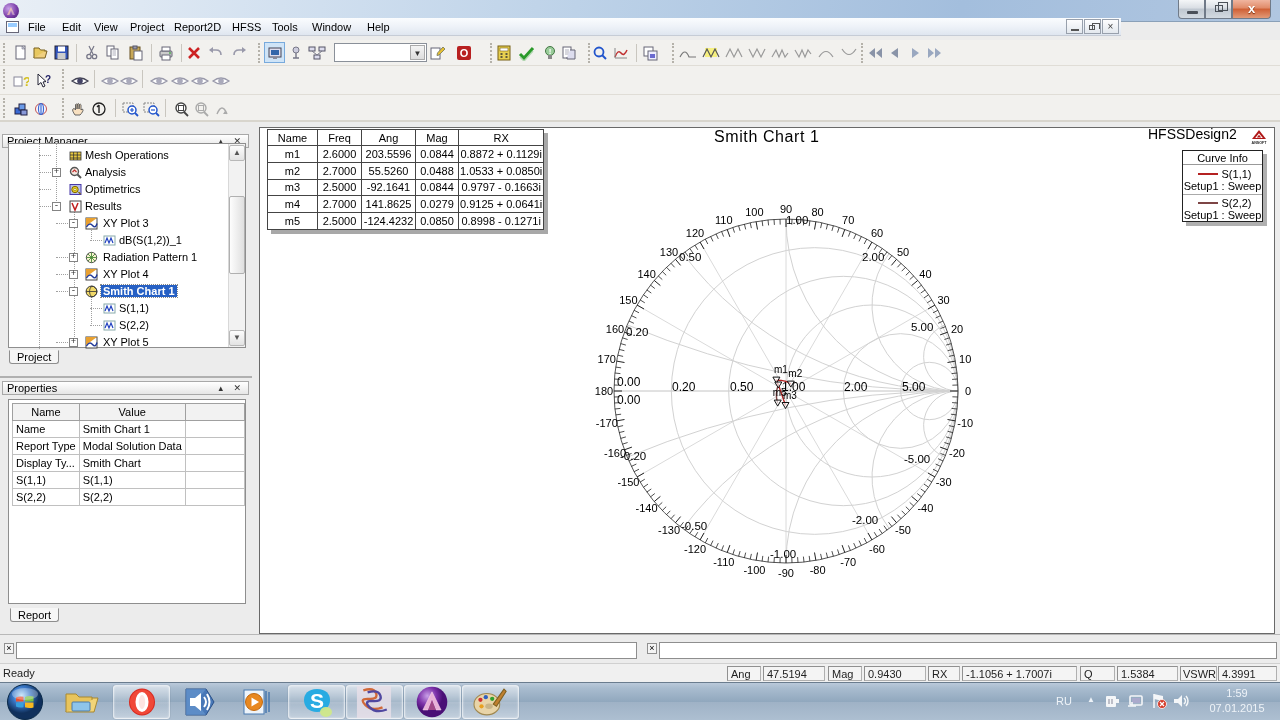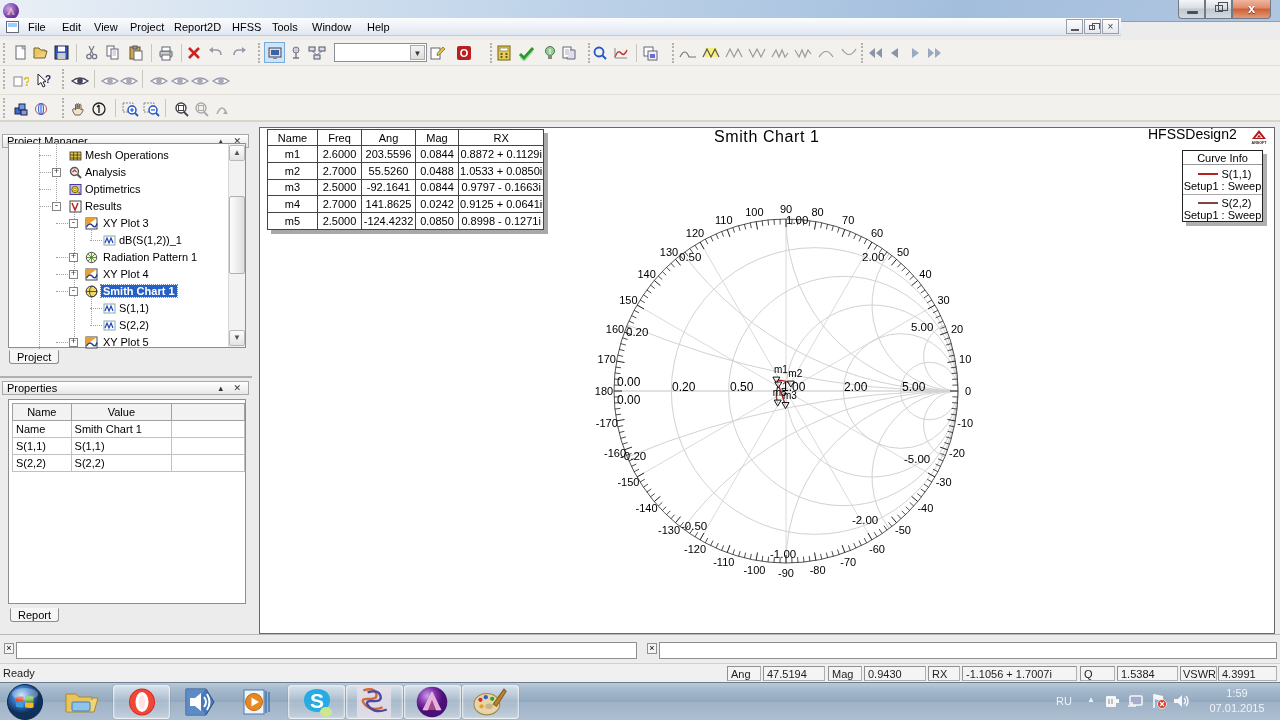--- a/index.html
+++ b/index.html
@@ -544,20 +544,30 @@
     <table class="ptab" style="margin:3px 0 0 3px;">
       <tbody>
           <tr class="hd">
             <td style="width:59px;">Name</td>
             <td style="width:101px;">Value</td>
             <td style="width:74px;"></td>
           </tr>
       <tr>
             <td>Name</td>
             <td>Smith Chart 1</td>
+            <td></td>
+          </tr>
+      <tr>
+            <td>Report Type</td>
+            <td>Modal Solution Data</td>
+            <td></td>
+          </tr>
+      <tr>
+            <td>Display Ty...</td>
+            <td>Smith Chart</td>
             <td></td>
           </tr>
       <tr>
             <td>S(1,1)</td>
             <td>S(1,1)</td>
             <td></td>
           </tr>
       <tr>
             <td>S(2,2)</td>
             <td>S(2,2)</td>
@@ -607,21 +617,21 @@
           <td>m3</td>
           <td>2.5000</td>
           <td>-92.1641</td>
           <td>0.0844</td>
           <td>0.9797 - 0.1663i</td>
         </tr>
     <tr>
           <td>m4</td>
           <td>2.7000</td>
           <td>141.8625</td>
-          <td>0.0242</td>
+          <td>0.0279</td>
           <td>0.9125 + 0.0641i</td>
         </tr>
     <tr>
           <td>m5</td>
           <td>2.5000</td>
           <td>-124.4232</td>
           <td>0.0850</td>
           <td>0.8998 - 0.1271i</td>
         </tr>
   </tbody>

